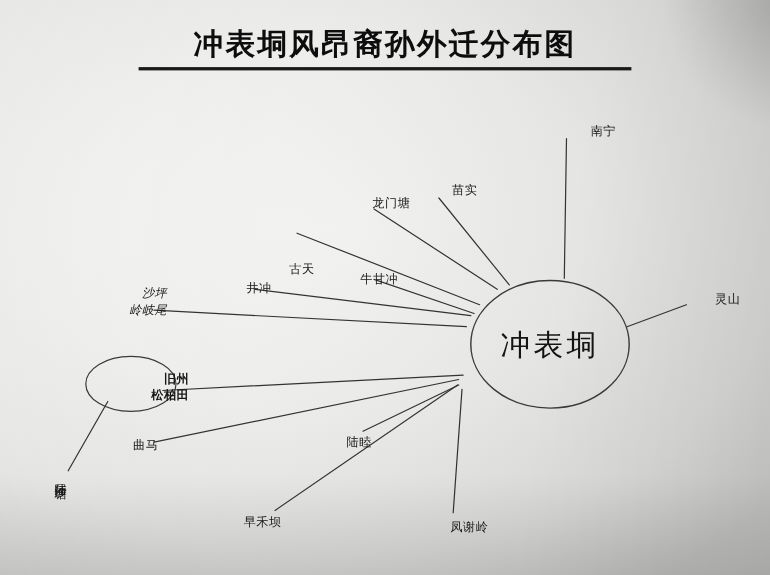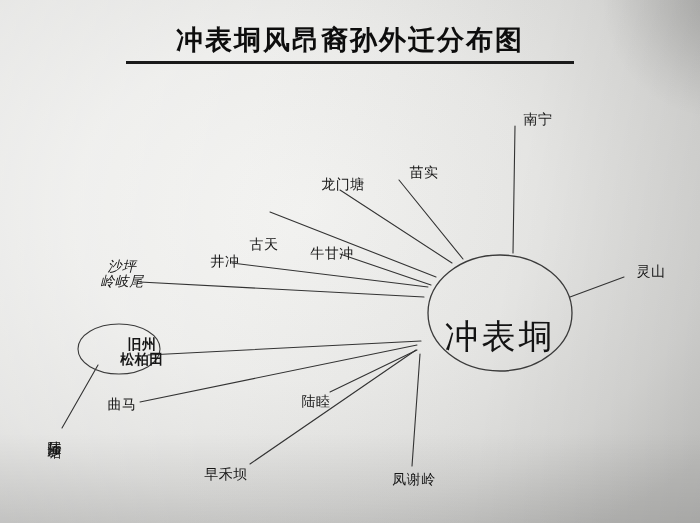--- a/index.html
+++ b/index.html
@@ -48,24 +48,24 @@
     pointer-events: none;
   }
   #svg-layer {
     position: absolute;
     left: 0; top: 0;
     width: 700px; height: 523px;
   }
   .label {
     position: absolute;
     color: #161616;
-    font-size: 14px;
+    font-size: 11px;
     line-height: 15px;
     white-space: pre;
-    text-align: center;
+    text-align: right;
     letter-spacing: 0.5px;
   }
   #title {
     position: absolute;
     left: 130px;
     top: 22px;
     width: 440px;
     text-align: center;
     font-family: "DejaVu Serif", serif;
     font-weight: bold;
@@ -80,24 +80,23 @@
     width: 448px;
     height: 3px;
     background: #1a1a1a;
   }
   #hub-label {
     position: absolute;
     left: 420px;
     top: 296px;
     width: 160px;
     text-align: center;
-    font-size: 34px;
+    font-size: 27px;
     letter-spacing: 3px;
     color: #141414;
-    margin-top: 18px;
   }
 </style>
 </head>
 <body>
 
 <div id="page">
   <div id="paper"></div>
   <div id="shadow-tr"></div>
   <div id="shadow-b"></div>
 
@@ -122,21 +121,21 @@
         <line x1="624" y1="277" x2="570" y2="297"></line>
       </g>
     <ellipse id="hub-circle" cx="500" cy="313" rx="72" ry="58" fill="none" stroke="#3a3a3a" stroke-width="1.3"></ellipse>
     <ellipse id="node-circle-jiuzhou" cx="119" cy="349" rx="41" ry="25" fill="none" stroke="#3a3a3a" stroke-width="1.1"></ellipse>
   </svg>
 
   <div id="hub-label" style="left: 420px; top: 296px;">冲表垌</div>
 
   <div id="labels">
       <div class="label" style="left: 516px; top: 112px; width: 44px;">南宁</div>
-      <div class="label" style="left: 402px; top: 165px; width: 44px;">苗实</div>
+      <div class="label" style="left: 390px; top: 165px; width: 44px;">苗实</div>
       <div class="label" style="left: 313px; top: 177px; width: 60px;">龙门塘</div>
       <div class="label" style="left: 242px; top: 201px; width: 44px; margin-top: 36px;">古天</div>
       <div class="label" style="left: 302px; top: 246px; width: 60px;">牛甘冲</div>
       <div class="label" style="left: 203px; top: 254px; width: 44px;">井冲</div>
       <div class="label" style="left: 92px; top: 259px; width: 60px; font-style: italic;">沙坪
 岭岐尾</div>
       <div class="label" style="left: 112px; top: 337px; width: 60px; font-weight: bold;">旧州
 松柏田</div>
       <div class="label" style="left: 100px; top: 397px; width: 44px;">曲马</div>
       <div class="label" style="left: 46px; top: 430px; width: 16px; writing-mode: vertical-rl; letter-spacing: 1px;">陆屋沙塘</div>

